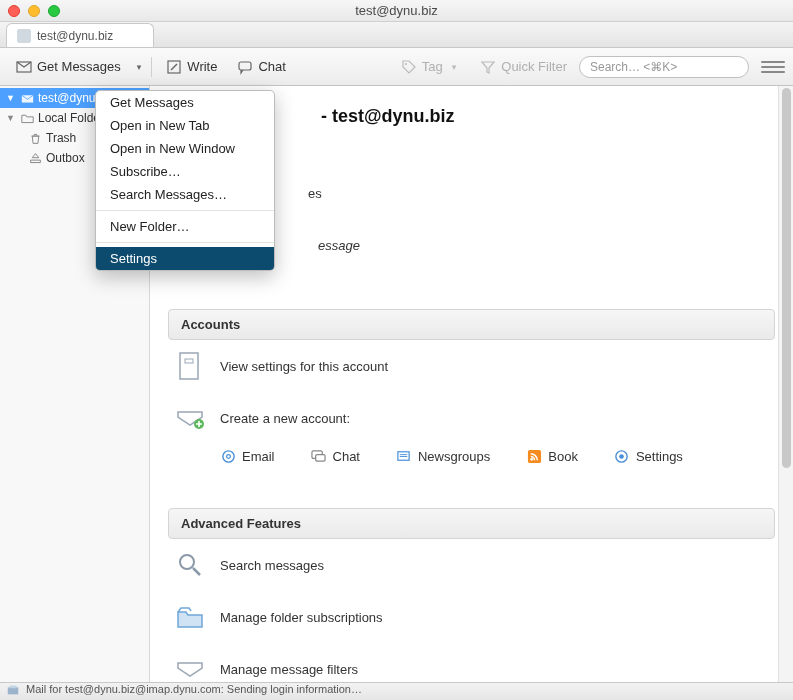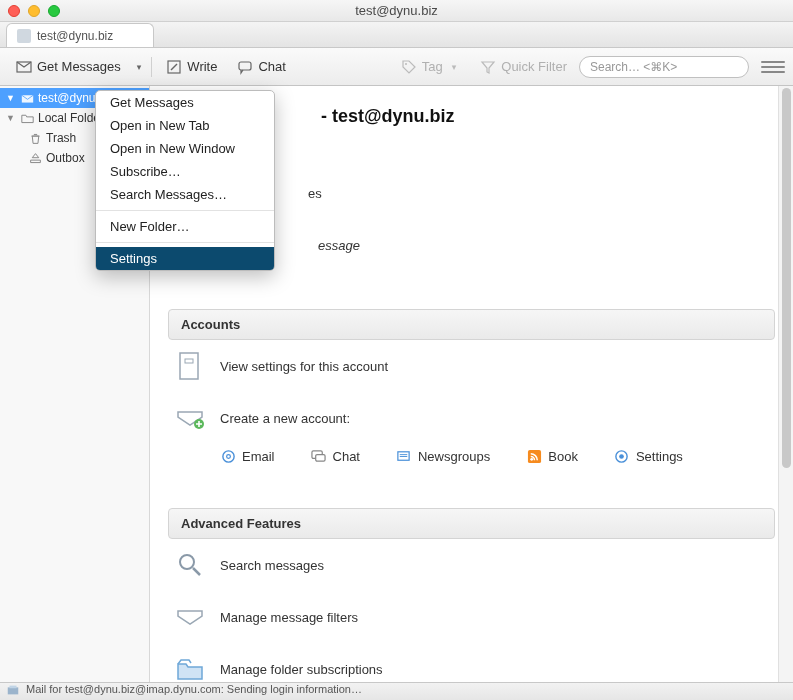--- a/index.html
+++ b/index.html
@@ -278,34 +278,34 @@
       <div class="ricon">
         <svg width="28" height="28" viewBox="0 0 28 28">
             <circle cx="11" cy="11" r="7" fill="none" stroke="#8a99a8" stroke-width="2"></circle>
             <path d="M17 17l7 7" stroke="#8a99a8" stroke-width="2.5"></path>
           </svg>
       </div>
       <span>Search messages</span>
     </div>
     <div class="row">
       <div class="ricon">
-        <svg width="30" height="24" viewBox="0 0 30 24">
-            <path d="M3 6h24v5l-12 8L3 11z" fill="none" stroke="#9aa7b4" stroke-width="1.5"></path>
-          </svg>
-      </div>
-      <span>Manage message filters</span>
-    </div>
-    <div class="row">
-      <div class="ricon">
         <svg width="30" height="26" viewBox="0 0 30 26">
             <path d="M3 8h8l2 3h14v12H3z" fill="#cfe3f5" stroke="#6fa8d8" stroke-width="1.5"></path>
             <path d="M3 8l3-4h8l2 3" fill="none" stroke="#6fa8d8" stroke-width="1.5"></path>
           </svg>
       </div>
       <span>Manage folder subscriptions</span>
+    </div>
+    <div class="row">
+      <div class="ricon">
+        <svg width="30" height="24" viewBox="0 0 30 24">
+            <path d="M3 6h24v5l-12 8L3 11z" fill="none" stroke="#9aa7b4" stroke-width="1.5"></path>
+          </svg>
+      </div>
+      <span>Manage message filters</span>
     </div>
 
   </div>
 </div>
 
 <div class="ctxmenu">
   <div class="mi">Get Messages</div>
   <div class="mi">Open in New Tab</div>
   <div class="mi">Open in New Window</div>
   <div class="mi">Subscribe…</div>

